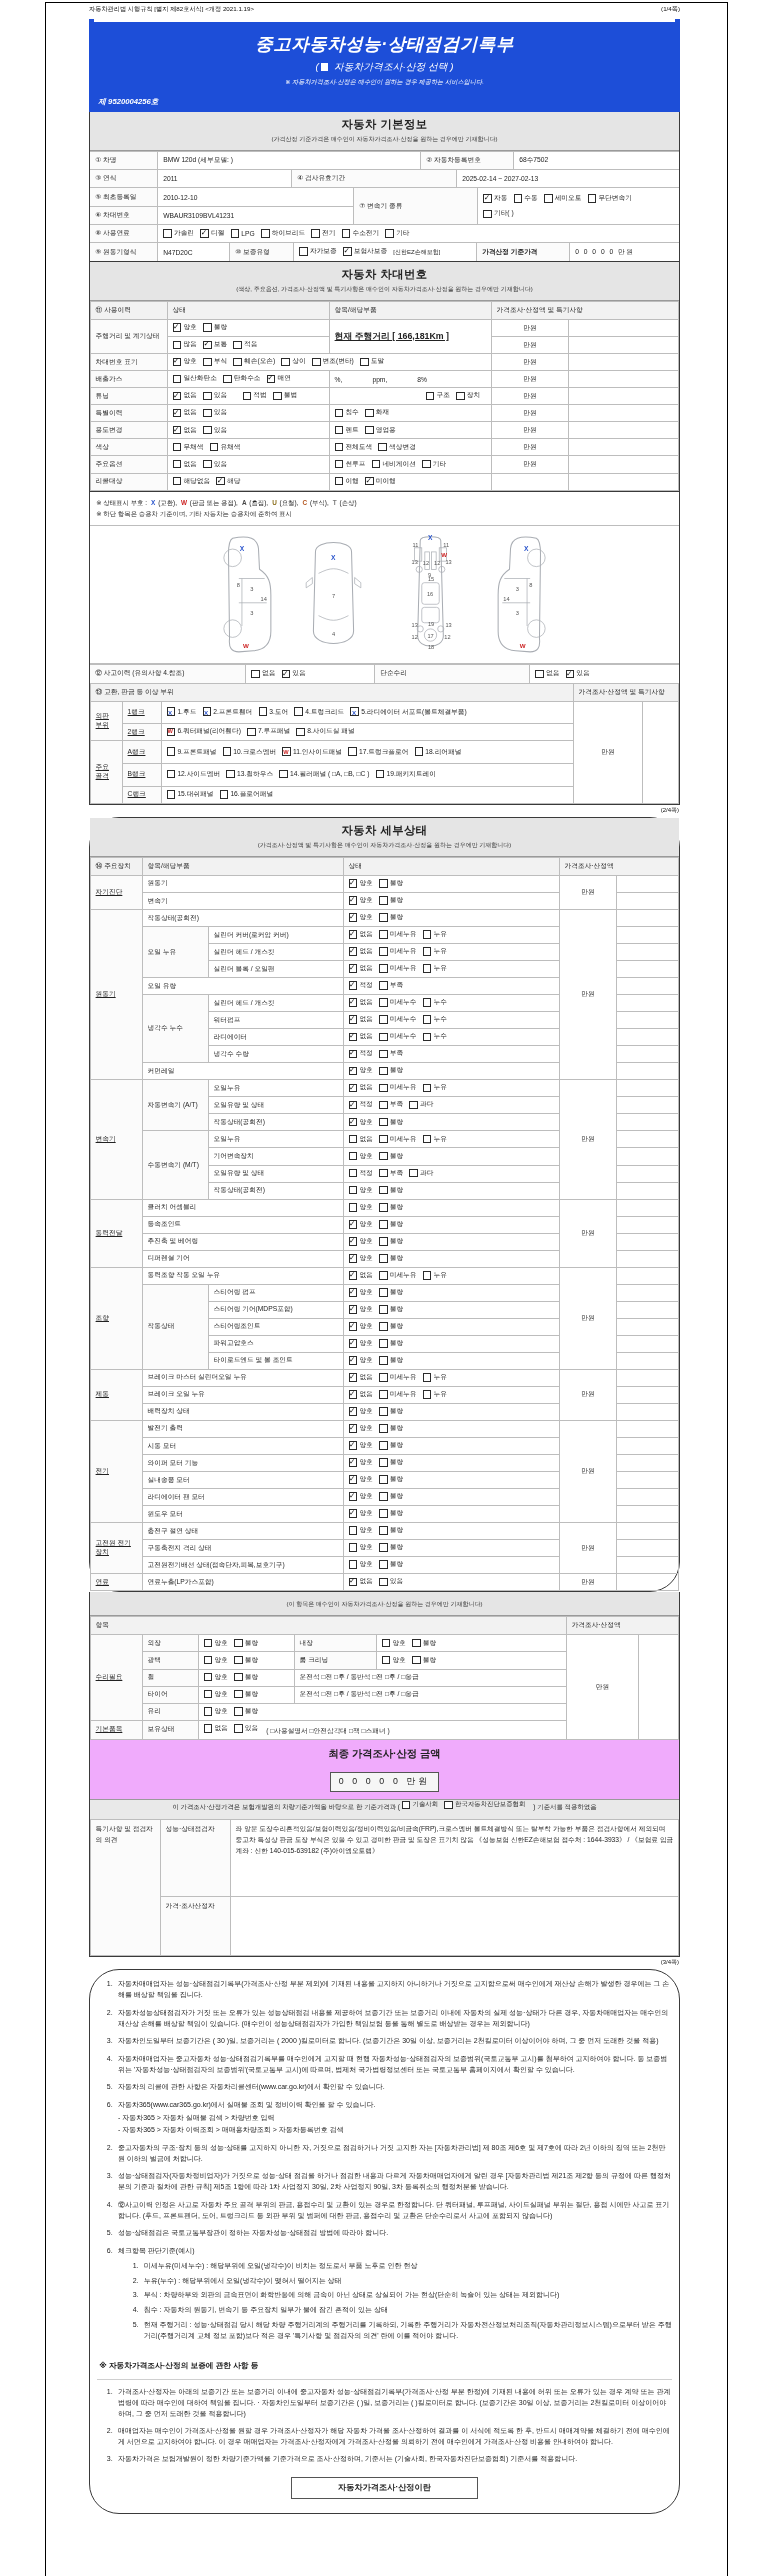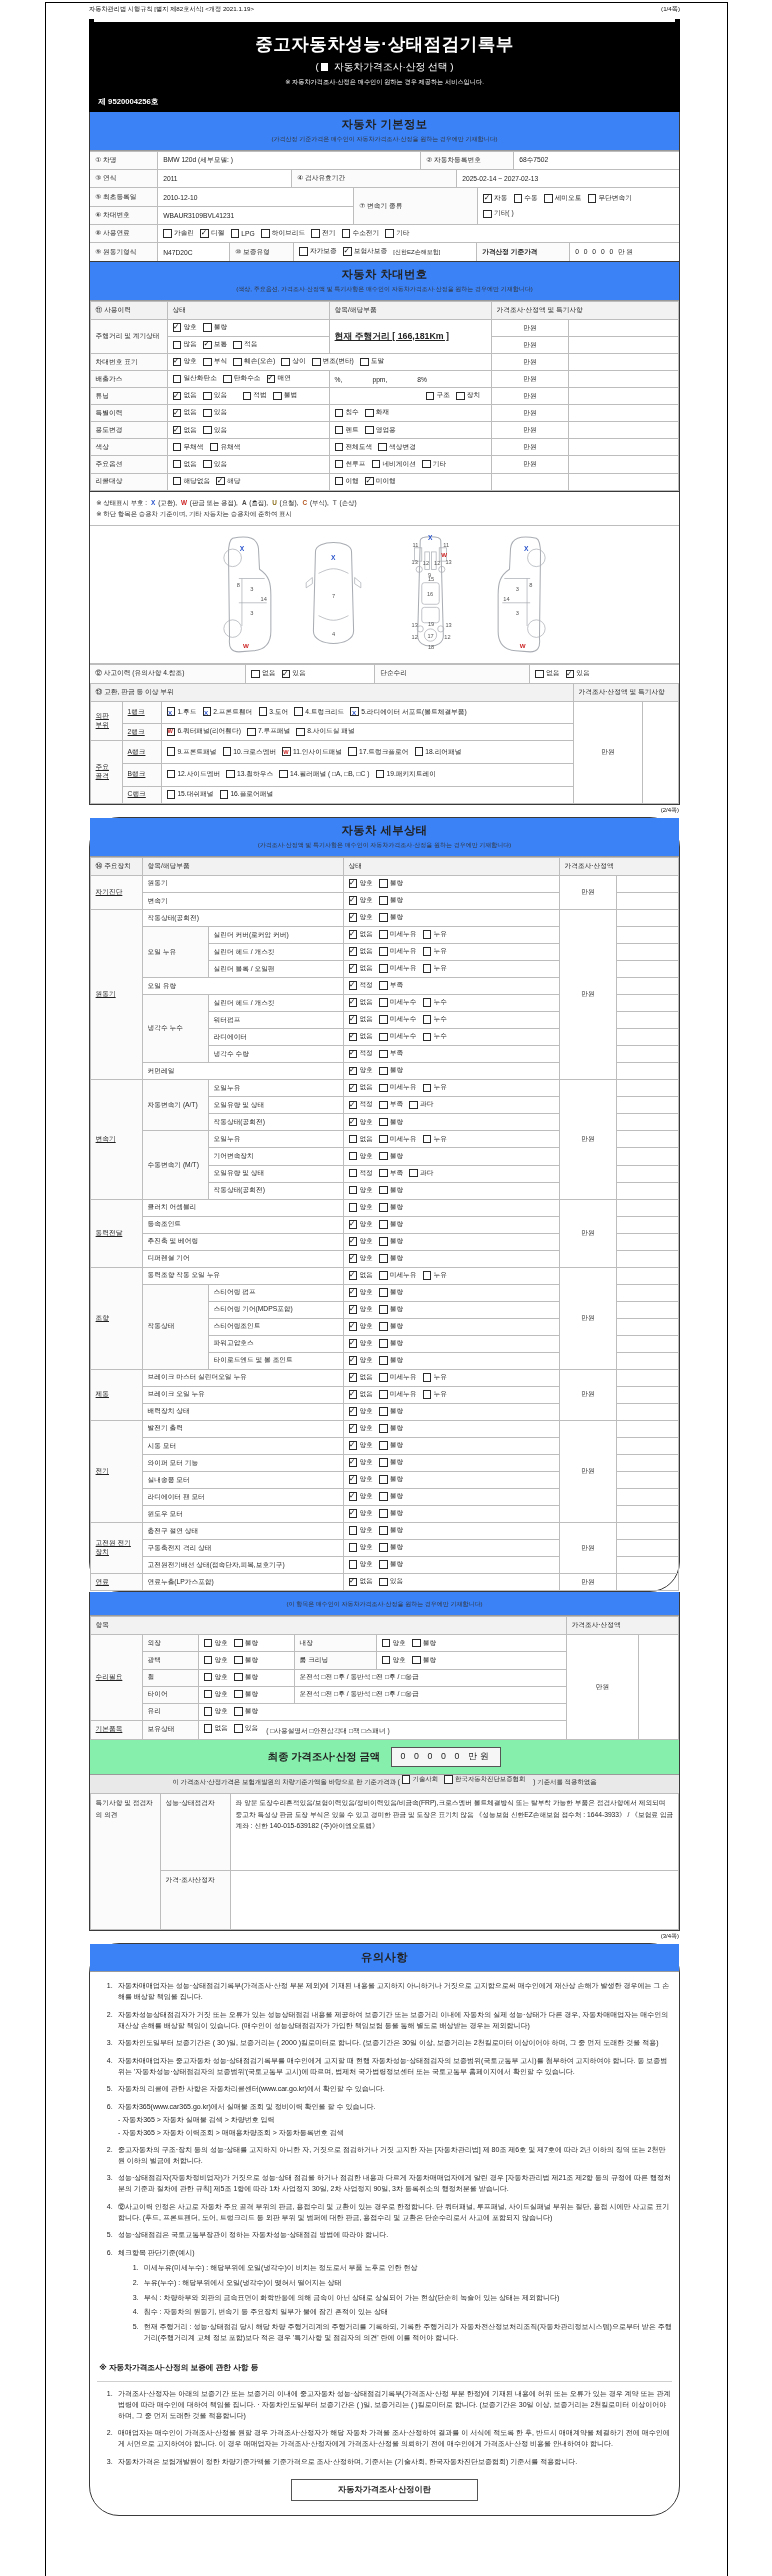--- a/index.html
+++ b/index.html
@@ -1,31 +1,31 @@
 <!DOCTYPE html>
 <html style="font-size:8.2px"><head>
 <meta charset="utf-8">
 <style>
   html,body{margin:0;padding:0;}
   body{width:773px;height:2576px;position:relative;background:#fff;
        font-family:"Liberation Sans","DejaVu Sans",sans-serif;color:#222;font-size:6.7px;}
   .page{position:absolute;left:45px;top:1.5px;width:683px;height:2574px;border:0.5px solid #000;border-bottom:none;background:#fff;box-sizing:border-box;padding:2.1px 47px 0 43px;}
   .metaline{display:flex;justify-content:space-between;font-size:6.2px;color:#111;margin-bottom:5.2px;}
   
-  .dkhead{background:#000000;color:#fff;padding:0 9.3px 5.2px 9.3px;}
+  .dkhead{background:#1d4ed8;color:#fff;padding:0 9.3px 5.2px 9.3px;font-style:italic;}
   .dkhead .wstrip{height:3.6px;background:#fff;margin:3.1px -4.1px 9.3px -4.1px;}
   .dkhead h1{margin:4.1px 0 5.2px 0;text-align:center;font-size:17.5px;letter-spacing:0.5px;}
   .dkhead .sub{text-align:center;font-size:9.8px;margin:3.1px 0;}
   .dkhead .sub .wbox{display:inline-block;width:6.7px;height:7.7px;background:#fff;vertical-align:-1px;margin-right:3.1px;}
   .dkhead .note{text-align:center;font-size:6.2px;margin:4.1px 0 7.2px 0;}
   .dkhead .docno{font-size:7.7px;font-weight:bold;margin-top:10px;}
   
   .sect{border:1px solid #3a3a3a;border-top:none;background:#fff;}
   .sect.first{border-top:1px solid #3a3a3a;border-radius:30px;}
-  .band{background:#3b82f6;border-bottom:0.5px solid #9a9a9a;text-align:center;padding:5.2px 0 6.2px 0;}
+  .band{background:#e5e5e5;border-bottom:0.5px solid #9a9a9a;text-align:center;padding:5.2px 0 6.2px 0;}
   .band .t{font-size:11.3px;font-weight:bold;letter-spacing:0.5px;}
   .band .s{font-size:6px;color:#333;margin-top:2.6px;}
   .pgmark{text-align:right;font-size:6px;padding:1px 1px 2.1px 0;color:#111;}
   
   .fr{display:flex;border-top:0.5px solid #bdbdbd;align-items:stretch;}
   .fr:first-child{border-top:none;}
   .fc{border-left:0.5px solid #bdbdbd;padding:4.1px 5.2px;box-sizing:border-box;display:flex;align-items:center;}
   .fc:first-child{border-left:none;}
   .lab{background:#fbfbfb;color:#222;}
   
@@ -59,21 +59,21 @@
   .nitem{display:flex;margin:6.7px 0;line-height:1.55;font-size:7px;}
   .nno{width:15.5px;flex:none;text-align:right;margin-right:5.2px;}
   .ntext{flex:1;}
   .nbul{margin-top:2.1px;}
   .nsub{display:flex;margin:4.1px 0 4.1px 9.3px;}
   .nsub .nno{width:11.3px;}
   .infobox{width:185px;margin:11.3px auto 5.2px auto;border:1px solid #555;text-align:center;padding:4.6px 0;font-weight:bold;font-size:8.2px;}
   
   .opcell{vertical-align:top;font-size:6.7px;line-height:1.7;}
   
-  .finalrow{background:#86efac;border-bottom:0.5px solid #9a9a9a;display:flex;align-items:center;justify-content:center;gap:11.3px;padding:7.2px 0;}
+  .finalrow{background:#f0abfc;border-bottom:0.5px solid #9a9a9a;display:flex;align-items:center;justify-content:center;gap:11.3px;padding:7.2px 0;flex-direction:column;}
   .finalrow .fl{font-size:10.3px;font-weight:bold;}
   .digitbox{border:0.8px solid #555;background:#f6f6f6;padding:3.1px 8.2px;font-size:8.8px;letter-spacing:3.1px;}
   .applied{background:#e9e9e9;text-align:center;font-size:6.4px;padding:0 0 6.2px 0;}
 </style>
 </head>
 <body>
 
 <div class="page">
 
   <div class="metaline">
@@ -1308,23 +1308,20 @@
       <tr>
         <td class="lab opcell" style="height:59px">가격·조사산정자</td>
         <td class="opcell"></td>
       </tr>
     </tbody>
       </table>
   </div>
   <div class="pgmark">(3/4쪽)</div>
 
   <div class="sect first">
-    <div class="band">
-      <div class="t">유의사항</div>
-    </div>
     <div class="ntc">
       <div id="notice-sec1">
           <div class="nitem">
             <span class="nno">1.</span>
             <div class="ntext">자동차매매업자는 성능·상태점검기록부(가격조사·산정 부분 제외)에 기재된 내용을 고지하지 아니하거나 거짓으로 고지함으로써 매수인에게 재산상 손해가 발생한 경우에는 그 손해를 배상할 책임을 집니다.</div>
           </div>
           <div class="nitem">
             <span class="nno">2.</span>
             <div class="ntext">자동차성능상태점검자가 거짓 또는 오류가 있는 성능상태점검 내용을 제공하여 보증기간 또는 보증거리 이내에 자동차의 실제 성능·상태가 다른 경우, 자동차매매업자는 매수인의 재산상 손해를 배상할 책임이 있습니다. (매수인이 성능상태점검자가 가입한 책임보험 등을 통해 별도로 배상받는 경우는 제외합니다)</div>
           </div>

